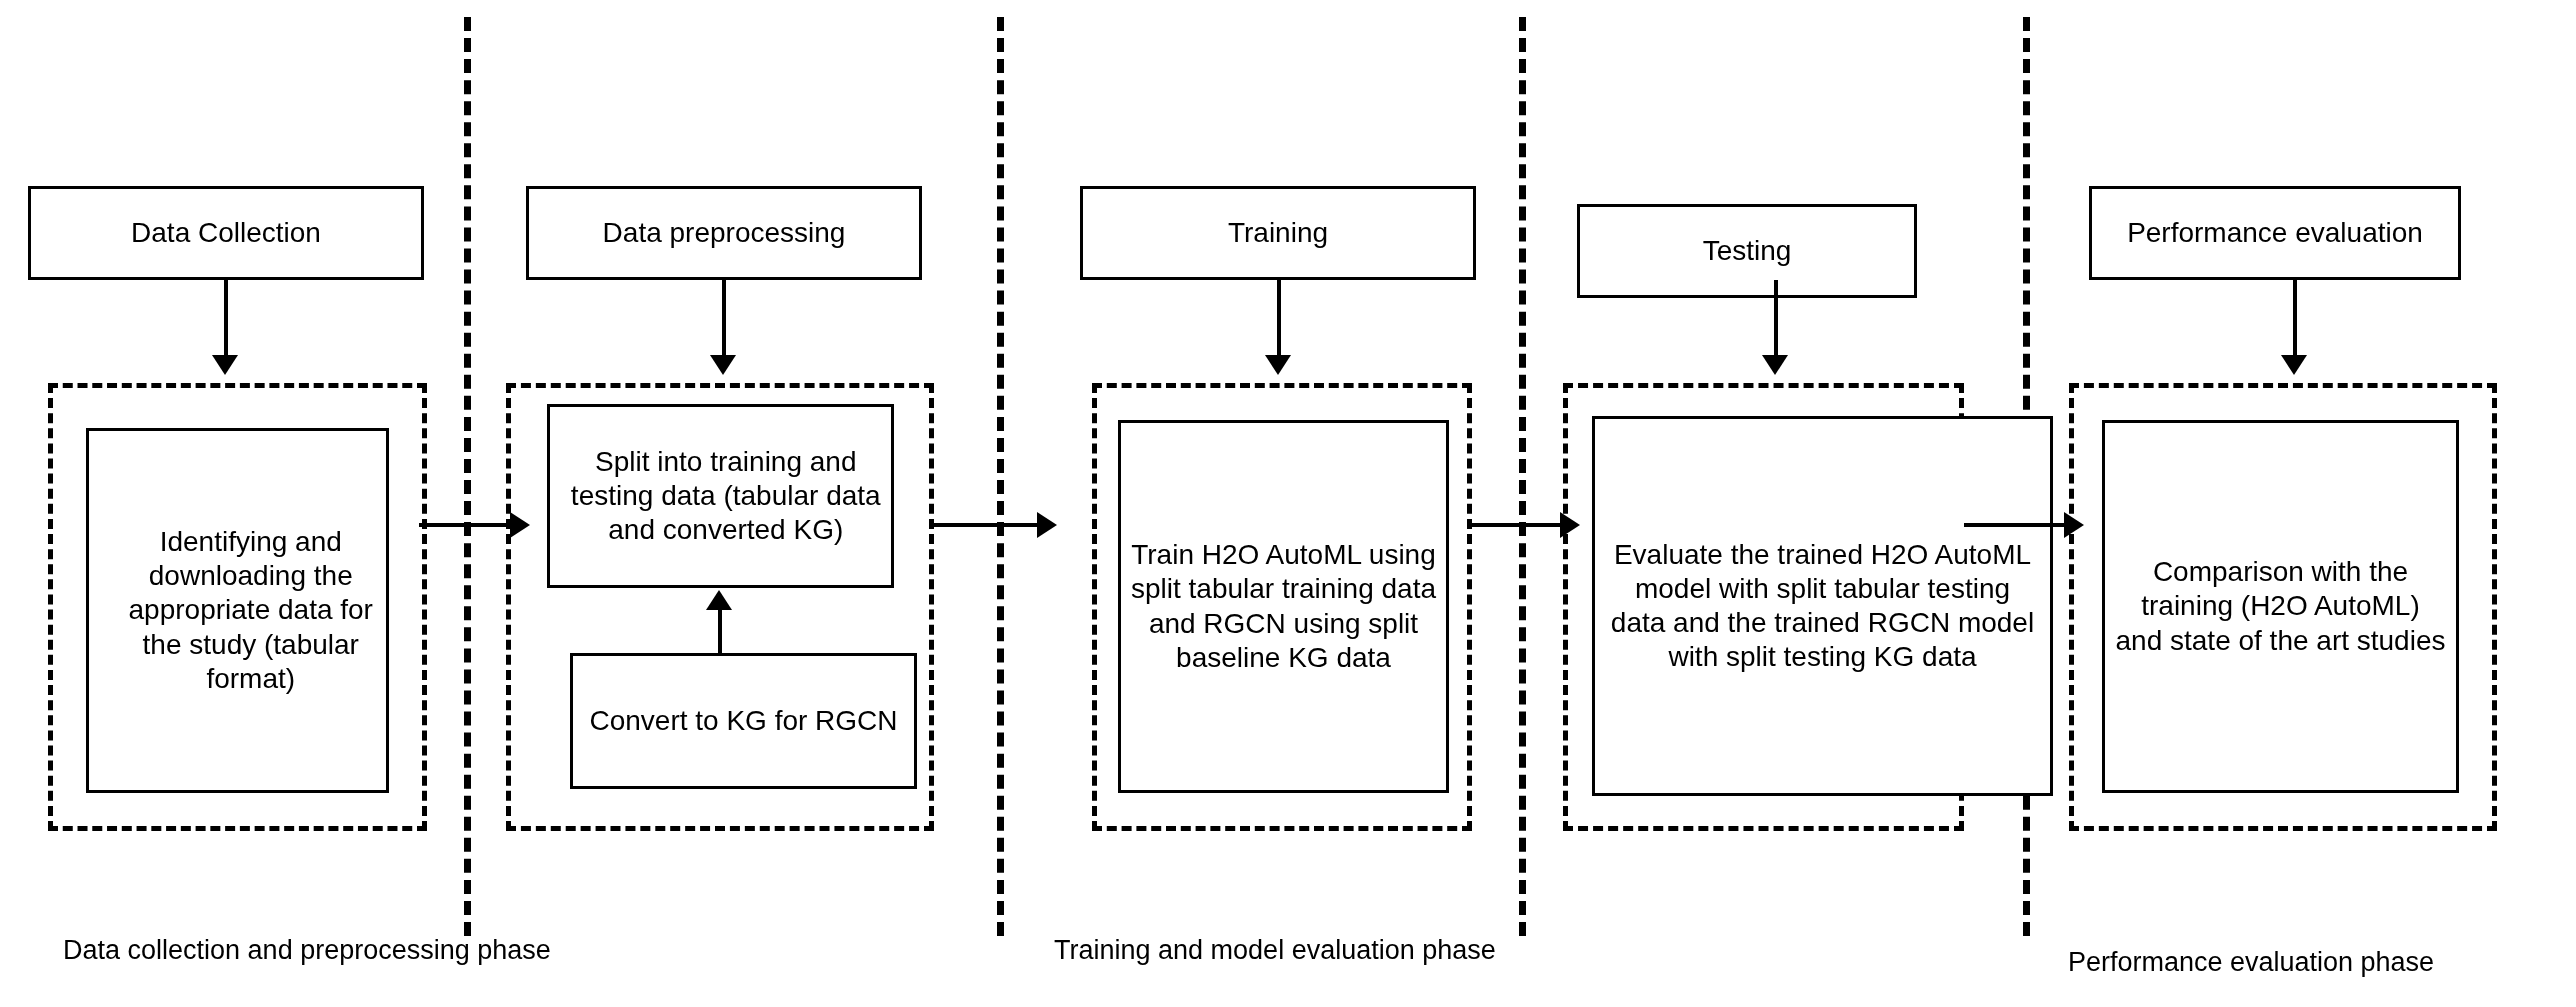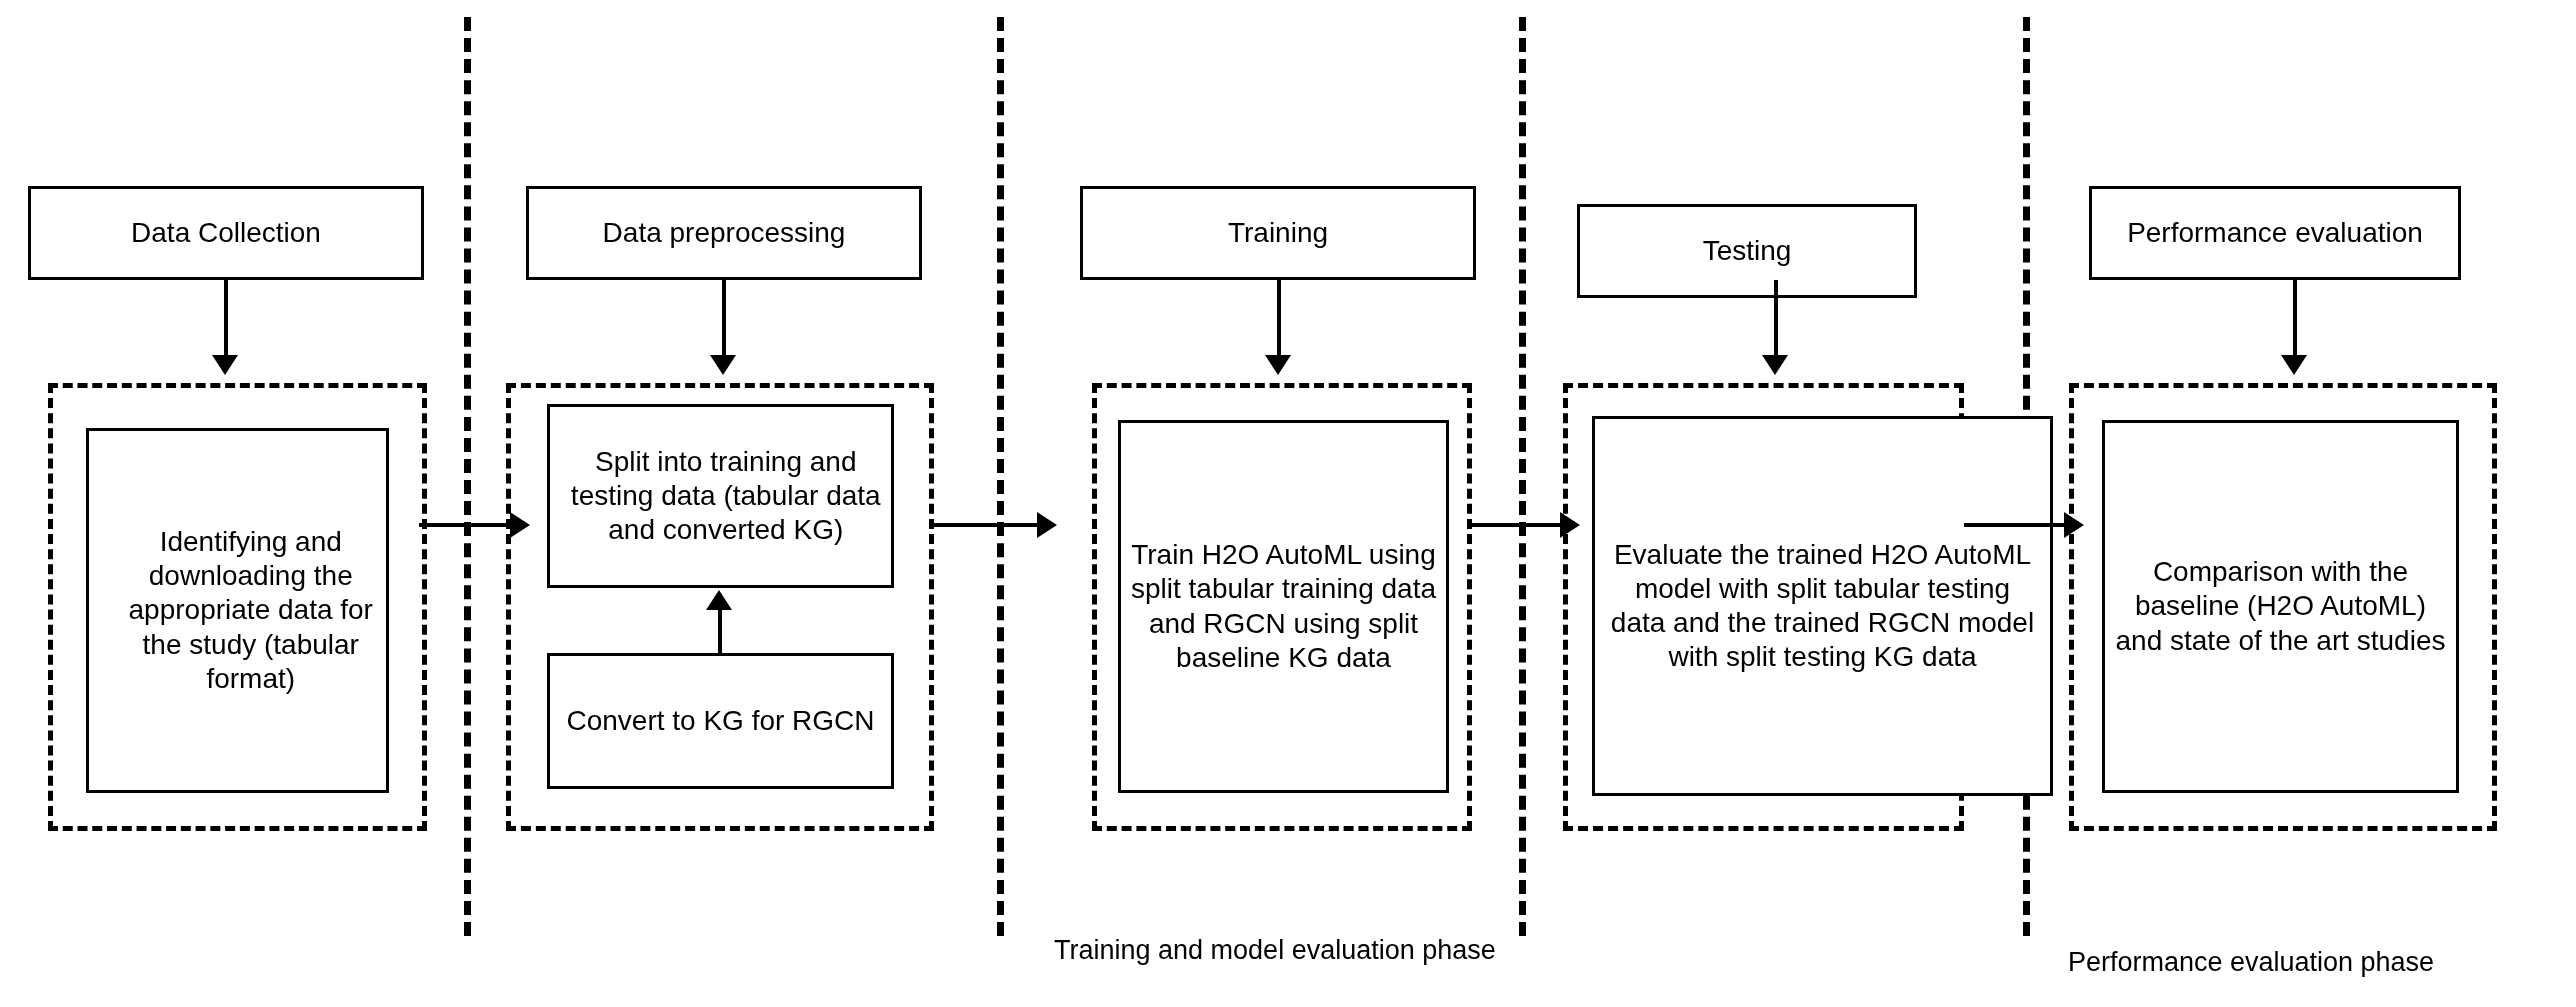--- a/index.html
+++ b/index.html
@@ -146,21 +146,21 @@
   <div class="v-arrow-stem" style="left:722px; top:280px; height:79px;"></div>
   <div class="v-arrow-head" style="left:710px; top:355px;"></div>
 
   <div class="dashed-box" style="left:506px; top:383px; width:428px; height:448px;"></div>
 
   <div class="step-box" style="left:547px; top:404px; width:347px; height:184px;padding-left:20px;">Split into training and testing data (tabular data and converted KG)</div>
 
   <div class="up-arrow-stem" style="left:718px; top:610px; height:43px;"></div>
   <div class="up-arrow-head" style="left:706px; top:590px;"></div>
 
-  <div class="step-box" style="left:547px; top:653px; width:347px; height:136px;">Convert to KG for RGCN</div>
+  <div class="step-box" style="left:570px; top:653px; width:347px; height:136px;">Convert to KG for RGCN</div>
 
   <div class="h-arrow-stem" style="left:929px; top:523px; width:111px;"></div>
   <div class="h-arrow-head" style="left:1037px; top:512px;"></div>
 
   <div class="head-box" style="left:1080px; top:186px; width:396px; height:94px;">Training</div>
 
   <div class="v-arrow-stem" style="left:1277px; top:280px; height:79px;"></div>
   <div class="v-arrow-head" style="left:1265px; top:355px;"></div>
 
   <div class="dashed-box" style="left:1092px; top:383px; width:380px; height:448px;"></div>
@@ -182,21 +182,22 @@
   <div class="h-arrow-stem" style="left:1964px; top:523px; width:103px;"></div>
   <div class="h-arrow-head" style="left:2064px; top:512px;"></div>
 
   <div class="head-box" style="left:2089px; top:186px; width:372px; height:94px;">Performance evaluation</div>
 
   <div class="v-arrow-stem" style="left:2293px; top:280px; height:79px;"></div>
   <div class="v-arrow-head" style="left:2281px; top:355px;"></div>
 
   <div class="dashed-box" style="left:2069px; top:383px; width:428px; height:448px;"></div>
 
-  <div class="step-box" style="left:2102px; top:420px; width:357px; height:373px;">Comparison with the baseline (H2O AutoML) and state of the art studies</div>
-
+  <div class="step-box" style="left:2102px; top:420px; width:357px; height:373px;">Comparison with the training (H2O AutoML) and state of the art studies</div>
+
+  <div class="phase-caption" style="left:63px; top:935px; width:412px;">Data collection and preprocessing phase</div>
 
   <div class="phase-caption" style="left:1054px; top:935px; width:412px;">Training and model evaluation phase</div>
 
   <div class="phase-caption" style="left:2045px; top:935px; width:412px;margin-top:12px;">Performance evaluation phase</div>
 
 </div>
 
 
 </body></html>

